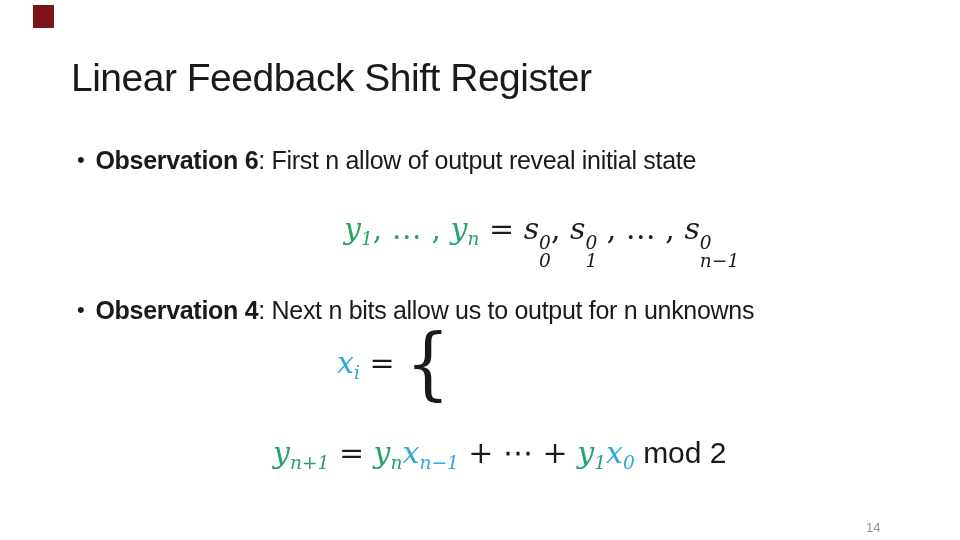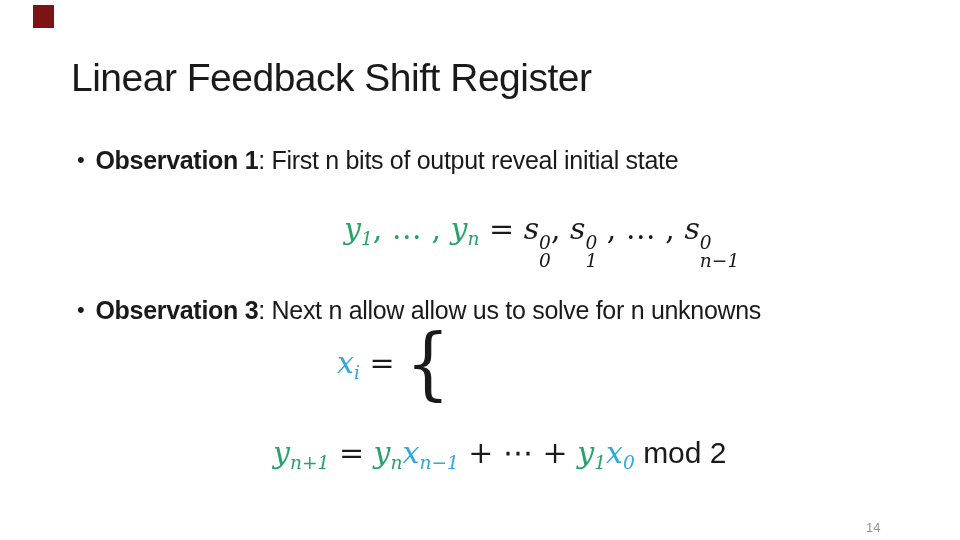--- a/index.html
+++ b/index.html
@@ -61,37 +61,37 @@
 <body>
 
 <div class="slide">
 
   <div class="accent"></div>
 
   <div class="title">Linear Feedback Shift Register</div>
 
   <div class="bullet bullet1">
     <span class="dot">•</span>
-    <span><b>Observation 1</b><span>: First n bits of output reveal initial state</span></span>
+    <span><b>Observation 6</b><span>: First n allow of output reveal initial state</span></span>
   </div>
 
   <div class="math f1"><span class="tk g it">y<span class="sub-only">1</span></span><span class="tk g">, … , </span><span class="tk g it">y<span class="sub-only">n</span></span><span class="tk k"> = </span><span class="tk k it">s<span class="ss">
           <span>0</span>
           <span>0</span>
         </span></span><span class="tk k">, </span><span class="tk k it">s<span class="ss">
           <span>0</span>
           <span>1</span>
         </span></span><span class="tk k"> , … , </span><span class="tk k it">s<span class="ss">
           <span>0</span>
           <span>n−1</span>
         </span></span></div>
 
   <div class="bullet bullet2">
     <span class="dot">•</span>
-    <span><b>Observation 3</b><span>: Next n allow allow us to solve for n unknowns</span></span>
+    <span><b>Observation 4</b><span>: Next n bits allow us to output for n unknowns</span></span>
   </div>
 
   <div class="cases">
     <span class="math lhs"><span class="tk b it">x<span class="sub-only">i</span></span><span class="tk k"> = </span></span>
     <span class="brace">{</span>
   </div>
 
   <div class="math f3"><span class="tk g it">y<span class="sub-only">n+1</span></span><span class="tk k"> = </span><span class="tk g it">y<span class="sub-only">n</span></span><span class="tk b it">x<span class="sub-only">n−1</span></span><span class="tk k"> + ⋯ + </span><span class="tk g it">y<span class="sub-only">1</span></span><span class="tk b it">x<span class="sub-only">0</span></span><span class="tk k sans">&nbsp;mod 2</span></div>
 
   <div class="pagenum">14</div>

